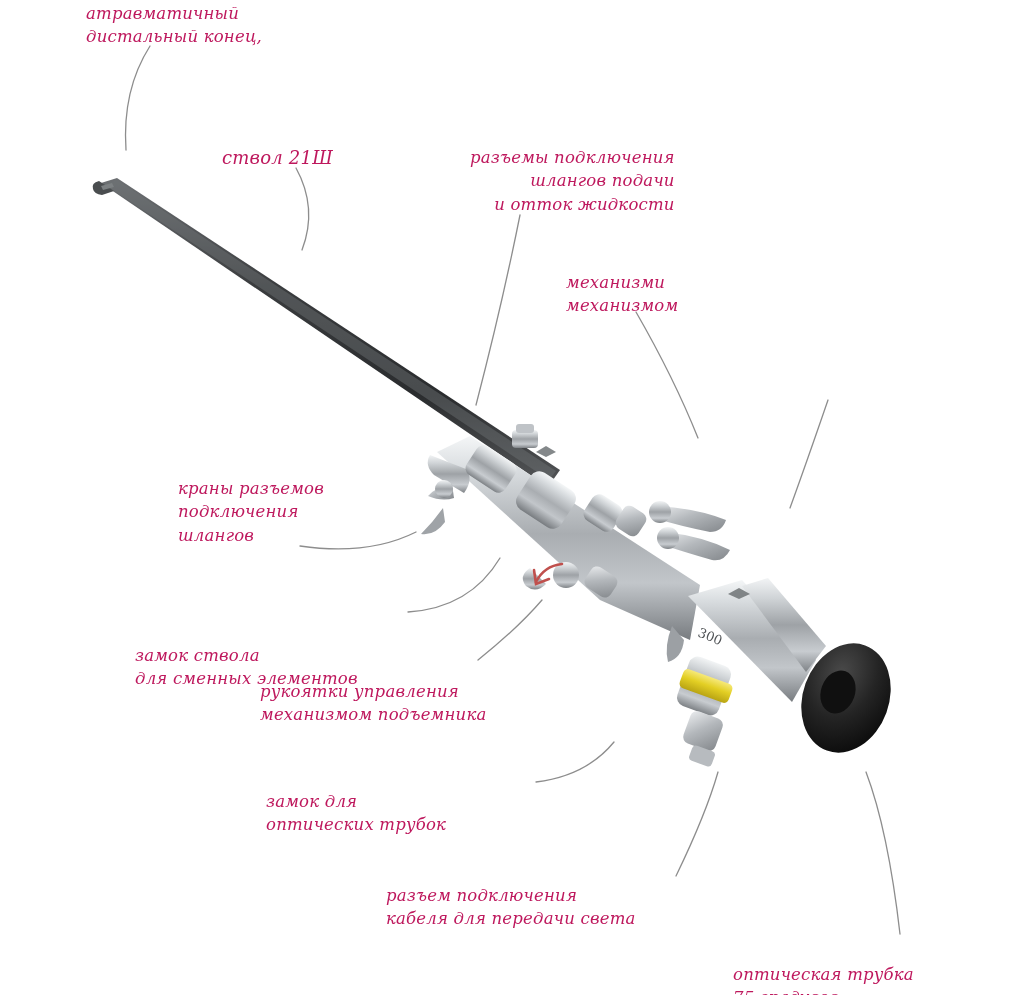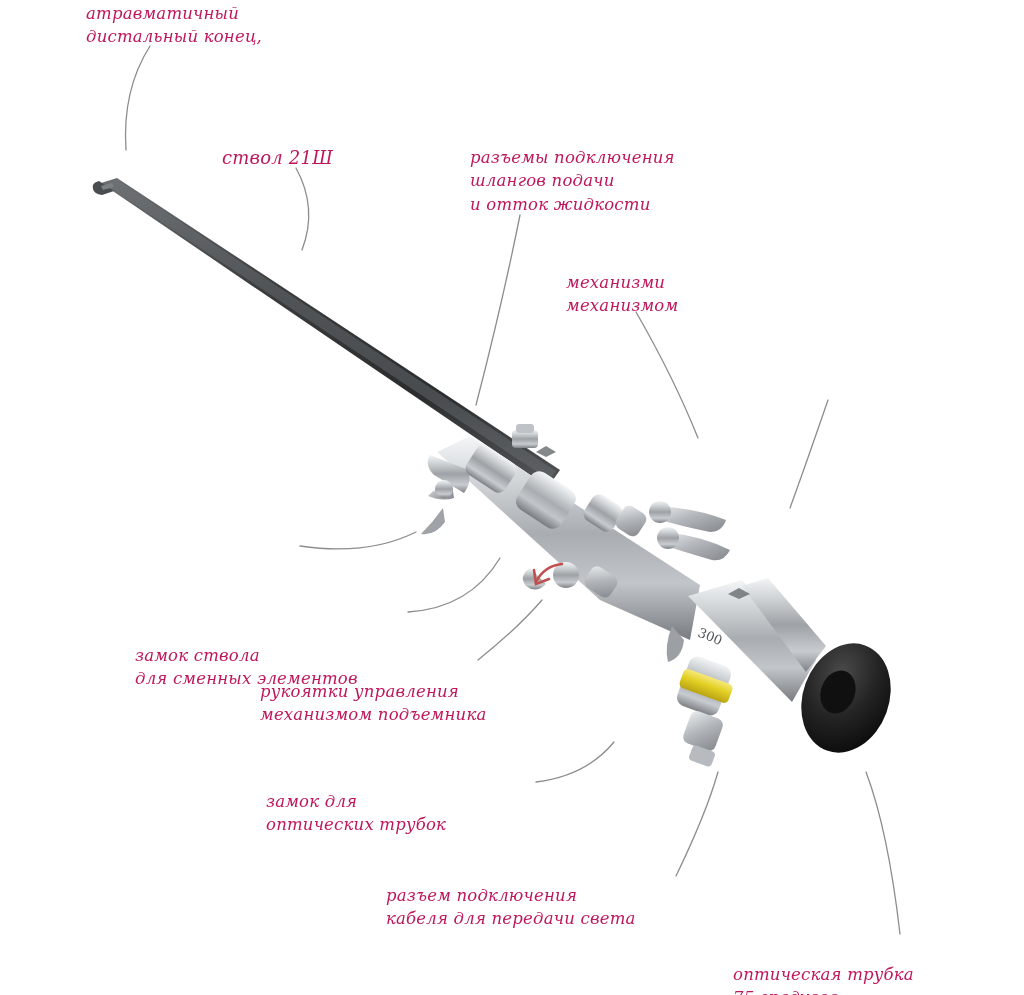--- a/index.html
+++ b/index.html
@@ -170,28 +170,31 @@
       <path class="arrow-red" d="M536 582 q8 -16 26 -18"></path>
       <path class="arrow-red" d="M534 570 l2 14 l13 -5"></path>
     </g>
   </svg>
 
   <div class="label" style="left:86px; top:2px;">атравматичный
 дистальный конец,</div>
 
   <div class="label big" style="left:222px; top:145px;">ствол 21Ш</div>
 
-  <div class="label" style="left:470px; top:146px;">разъемы подключения
+  <div class="label" style="left:470px; top:146px;text-align:right;">разъемы подключения
 шлангов подачи
 и отток жидкости</div>
 
   <div class="label" style="left:566px; top:271px;">механизми
 механизмом</div>
 
 
+  <div class="label" style="left:178px; top:477px;">краны разъемов
+подключения
+шлангов</div>
 
   <div class="label" style="left:135px; top:600px;margin-top:44px;">замок ствола
 для сменных элементов</div>
 
   <div class="label" style="left:222px; top:680px;margin-left:38px;">рукоятки управления
 механизмом подъемника</div>
 
   <div class="label" style="left:266px; top:790px;">замок для
 оптических трубок</div>
 

